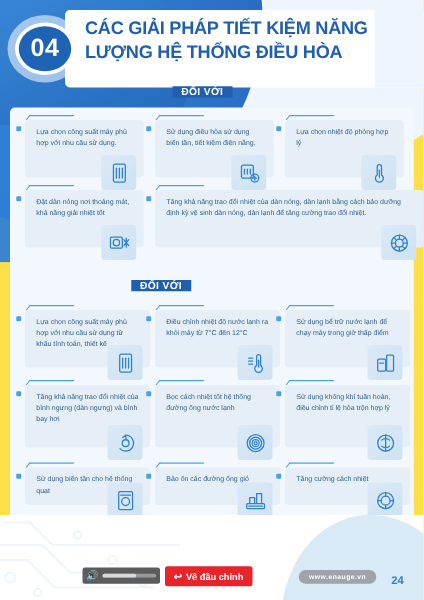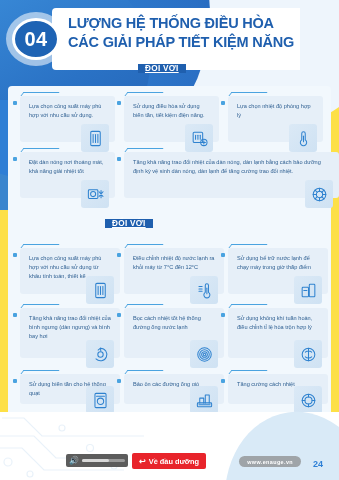--- a/index.html
+++ b/index.html
@@ -72,24 +72,23 @@
   }
   .title{
     position:absolute; left:68px; top:14px; width:265px;
     color:#1f5fae; font-size:14.5px; font-weight:bold; line-height:1.32;
     letter-spacing:-.2px;
   }
   .title span{ display:block; }
 
   
   .ribbon{
-    position:absolute; display:flex; align-items:flex-start; height:14px;
+    position:absolute; display:flex; align-items:flex-end; height:14px;
     font-size:8.2px; font-weight:bold; letter-spacing:.3px; color:#fff;
     z-index:3;
-    text-decoration:underline;
   }
   .ribbon .r1{
     background:#1f5fae; padding:0 7px; display:flex; align-items:center;
     white-space:nowrap;
   }
   .ribbon .r2{
     background:#3e9ae0; padding:0 9px; display:flex; align-items:center;
     white-space:nowrap;
   }
   .ribbon .r3{
@@ -171,22 +170,22 @@
   <div class="bg-soft"></div>
   <div class="bg-blue-blob"></div>
   <div class="bg-blue-blob2"></div>
   <div class="bg-wave"></div>
   <div class="panel"></div>
 
   <div class="header-band"></div>
   <div class="header-notch"></div>
   <div class="badge">04</div>
   <div class="title">
+    <span>CÁC GIẢI PHÁP TIẾT KIỆM NĂNG</span>
     <span>LƯỢNG HỆ THỐNG ĐIỀU HÒA</span>
-    <span>CÁC GIẢI PHÁP TIẾT KIỆM NĂNG</span>
   </div>
 
   <div class="ribbon" id="ribbon-local">
     <div class="r1">ĐỐI VỚI</div>
     <div class="r3"></div>
   </div>
 
   <div class="card r1c" style="left:20px; top:96px;">
     <div class="bullet"></div>
     <div class="tick"></div>
@@ -385,17 +384,17 @@
   </svg>
 
   <div class="vol-pill">
     <span class="spk">🔊</span>
     <span class="vol-track">
         <i></i>
       </span>
   </div>
   <div class="back-btn">
     <span class="ic">↩</span>
-    <span>Về đầu dưỡng</span>
+    <span>Về đầu chỉnh</span>
   </div>
   <div class="site-pill">www.enauge.vn</div>
   <div class="page-no">24</div>
 </div>
 
 </body></html>

